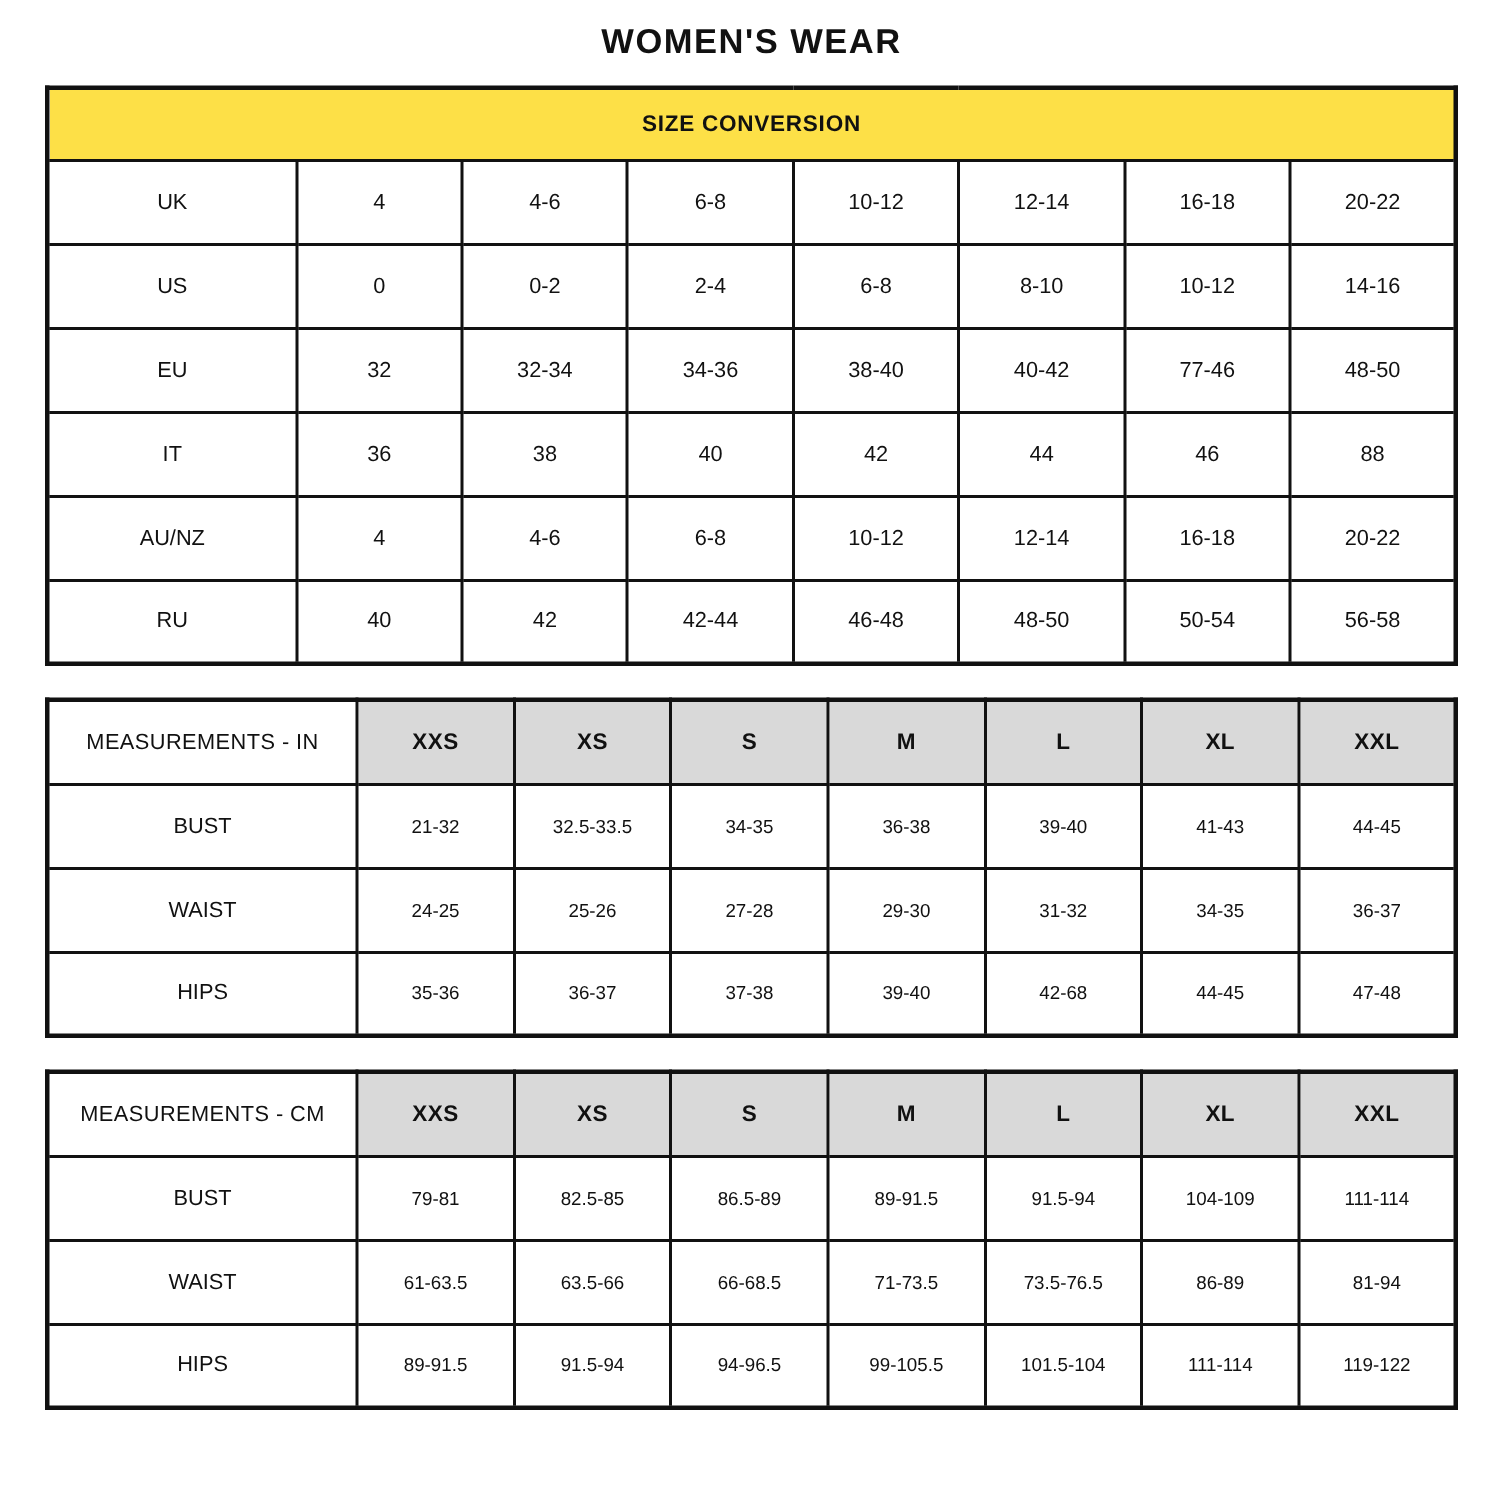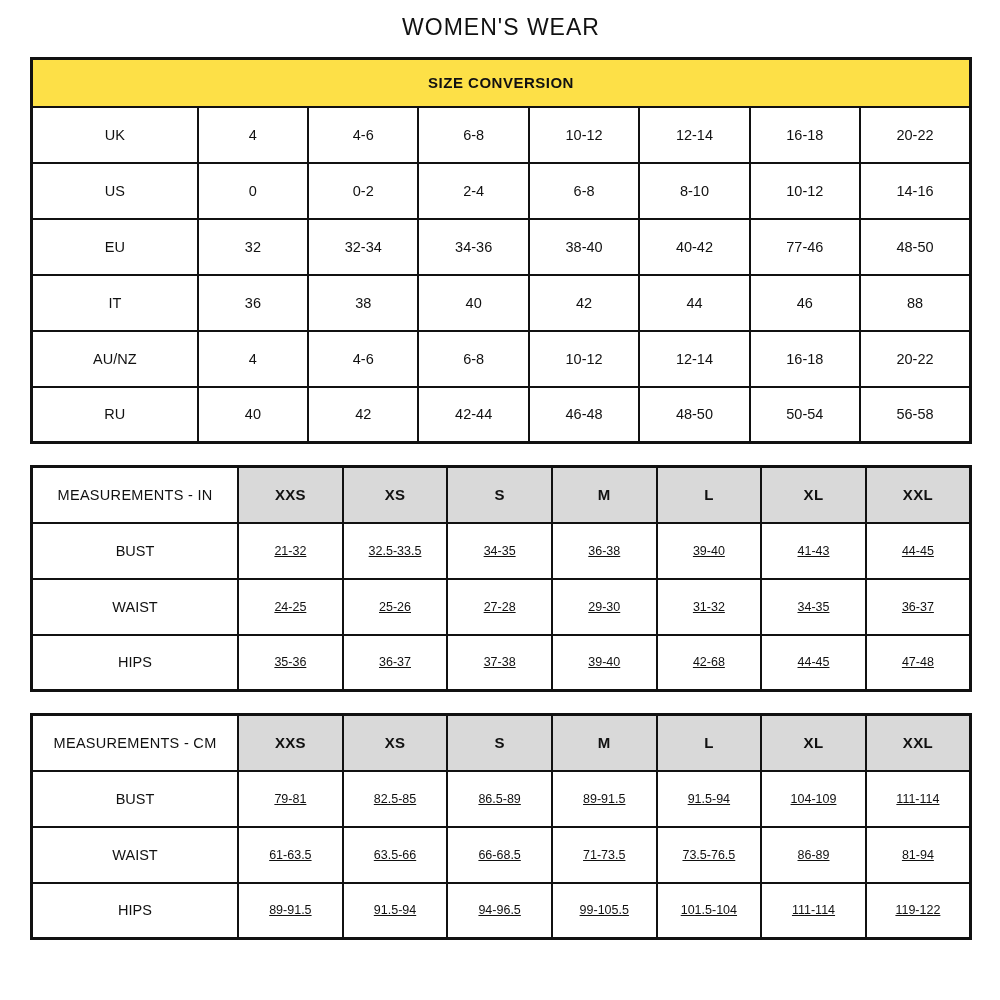--- a/index.html
+++ b/index.html
@@ -9,21 +9,21 @@
     height: 1000px;
     font-family: "Liberation Sans", sans-serif;
     color: #111111;
   }
   .page {
     padding: 14px 28px 0 30px;
   }
   .title {
     text-align: center;
     font-size: 23px;
-    font-weight: 400;
+    font-weight: 700;
     letter-spacing: 1px;
     color: #111111;
     margin-bottom: 16px;
   }
   table.tbl {
     width: 100%;
     border-collapse: collapse;
     table-layout: fixed;
     border: 3px solid #111111;
   }
@@ -63,21 +63,20 @@
     background: #d9d9d9;
     height: 56px;
     font-size: 15px;
     font-weight: 700;
     letter-spacing: 0.3px;
   }
   .meas tbody td {
     height: 56px;
     font-size: 12.5px;
     font-weight: 400;
-    text-decoration: underline;
   }
   .meas tbody td.lbl, .meas tbody th.lbl {
     font-size: 14.5px;
     font-weight: 400;
   }
   .meas tbody th.lbl { background: #ffffff; }
 </style>
 </head>
 <body>
 

